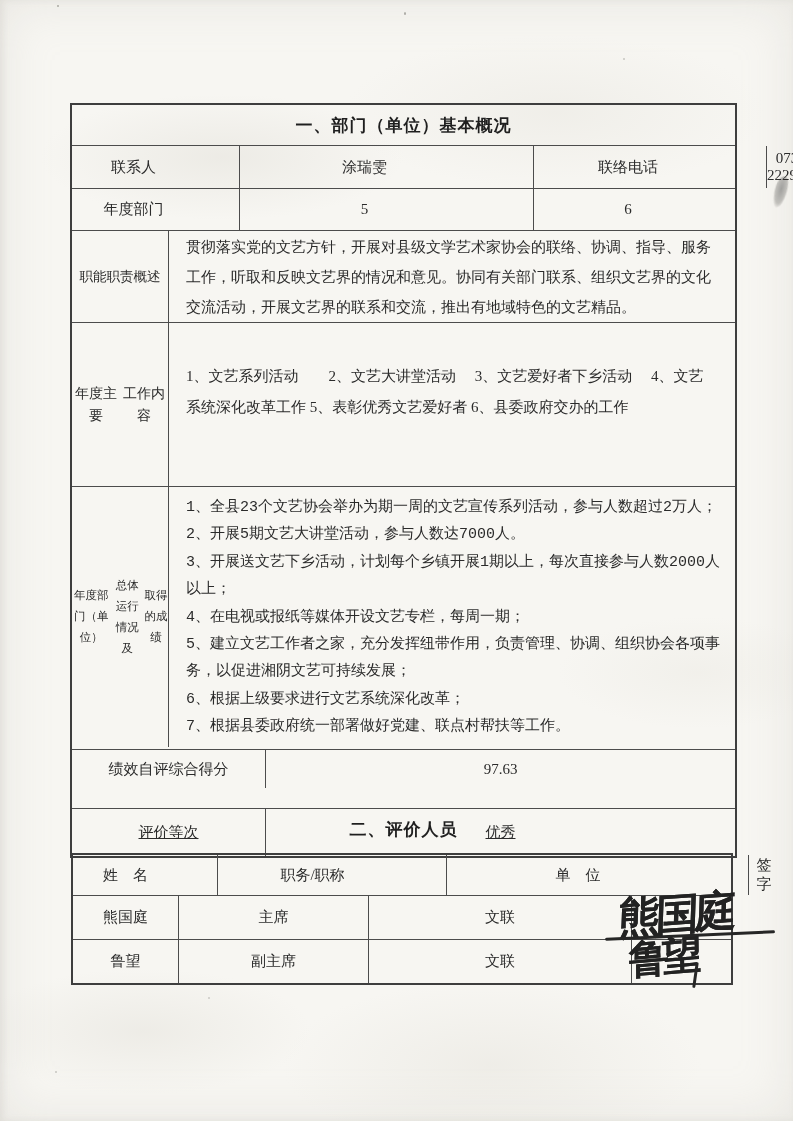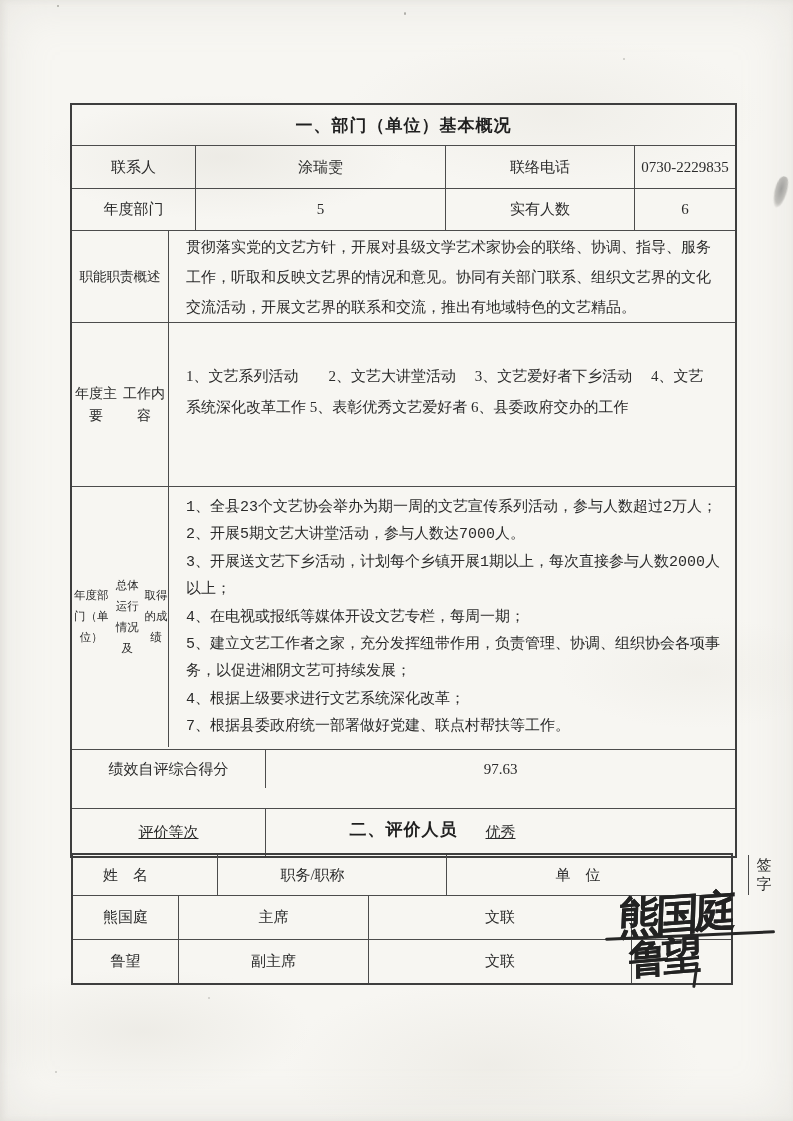--- a/index.html
+++ b/index.html
@@ -25,21 +25,21 @@
   .cell { border-left:1px solid #4c4c4c; display:flex; align-items:center; justify-content:center;
           text-align:center; font-size:15px; overflow:visible; }
   .cell:first-child { border-left:none; }
 
   .title-cell {
     font-family:"Liberation Sans", sans-serif; font-weight:bold; font-size:17px;
     letter-spacing:1px; color:#1f1f1f;
   }
 
   
-  .grid-a { grid-template-columns:123px 250px 189px 1fr; }   
+  .grid-a { grid-template-columns:123px 250px 189px 1fr;gap:44px; }   
   .grid-b { grid-template-columns:96px 1fr; }                
   .grid-c { grid-template-columns:193px 1fr;margin-top:20px; }               
 
   .h-title { height:40px; }
   .h-r1 { height:43px; } .h-r2 { height:42px; }
   .h-r3 { height:92px; } .h-r4 { height:164px; } .h-r5 { height:243px; }
   .h-r6 { height:39px; } .h-r7 { height:48px;text-decoration:underline; }
 
   .label-stack { flex-direction:row; line-height:22px; }
   .label-small { font-size:11.5px; line-height:21px; }
@@ -115,21 +115,20 @@
     <div class="row grid-a h-r1">
       <div class="cell">联系人</div>
       <div class="cell">涂瑞雯</div>
       <div class="cell">联络电话</div>
       <div class="cell">0730-2229835</div>
     </div>
 
     <div class="row grid-a h-r2">
       <div class="cell">年度部门</div>
       <div class="cell">5</div>
-      <div class="cell">实有人数</div>
       <div class="cell">6</div>
     </div>
 
     <div class="row grid-b h-r3">
       <div class="cell" style="font-size:13.5px;">职能职责概述</div>
       <div class="cell duty-text">贯彻落实党的文艺方针，开展对县级文学艺术家协会的联络、协调、指导、服务工作，听取和反映文艺界的情况和意见。协同有关部门联系、组织文艺界的文化交流活动，开展文艺界的联系和交流，推出有地域特色的文艺精品。</div>
     </div>
 
     <div class="row grid-b h-r4">
       <div class="cell label-stack label-2line">
@@ -144,21 +143,21 @@
         <div>年度部门（单位）</div>
         <div>总体运行情况及</div>
         <div>取得的成绩</div>
       </div>
       <div class="cell text-cell perf-text">
         <p>1、全县23个文艺协会举办为期一周的文艺宣传系列活动，参与人数超过2万人；</p>
         <p>2、开展5期文艺大讲堂活动，参与人数达7000人。</p>
         <p>3、开展送文艺下乡活动，计划每个乡镇开展1期以上，每次直接参与人数2000人以上；</p>
         <p>4、在电视或报纸等媒体开设文艺专栏，每周一期；</p>
         <p>5、建立文艺工作者之家，充分发挥纽带作用，负责管理、协调、组织协会各项事务，以促进湘阴文艺可持续发展；</p>
-        <p>4、根据上级要求进行文艺系统深化改革；</p>
+        <p>6、根据上级要求进行文艺系统深化改革；</p>
         <p>7、根据县委政府统一部署做好党建、联点村帮扶等工作。</p>
       </div>
     </div>
 
     <div class="row grid-c h-r6">
       <div class="cell">绩效自评综合得分</div>
       <div class="cell">97.63</div>
     </div>
 
     <div class="row grid-c h-r7">

